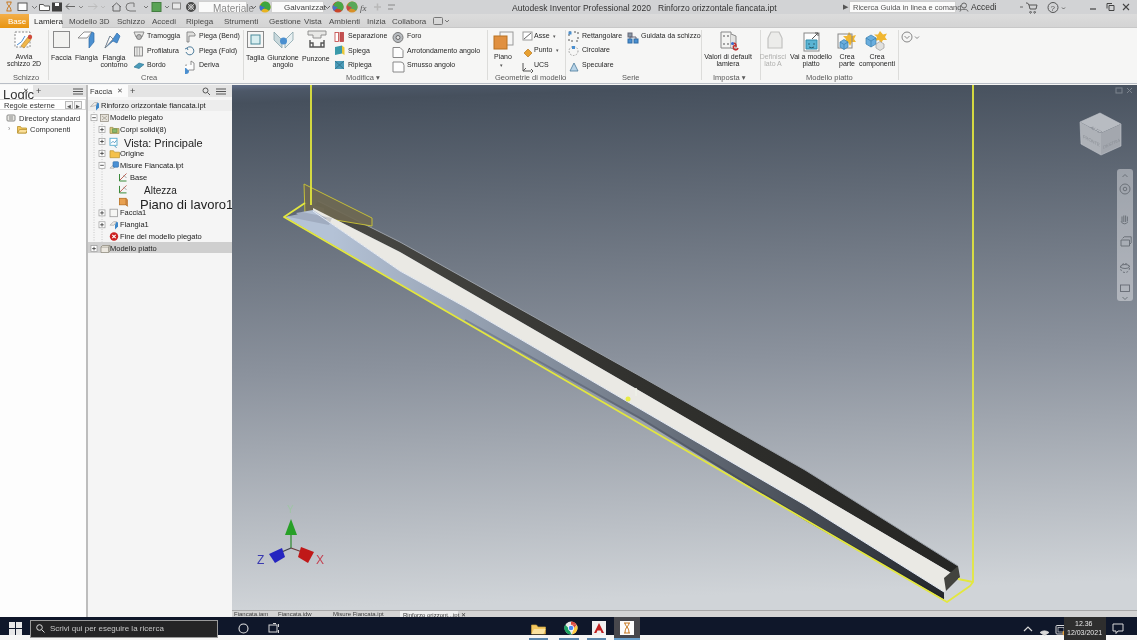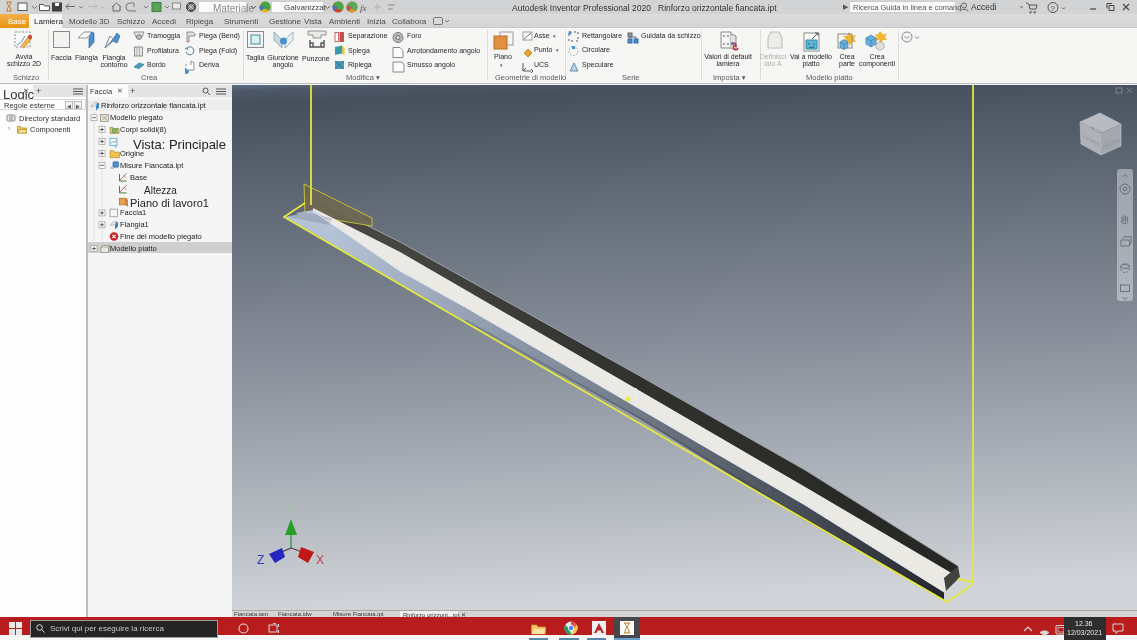--- a/index.html
+++ b/index.html
@@ -12,21 +12,21 @@
 #tabrow { position:absolute; left:0; top:14px; width:1137px; height:14px; background:linear-gradient(#dcdcdc,#d4d4d4); border-bottom:1px solid #c8c8c8;}
 .tabtxt { position:absolute; top:3px; font-size:8px; color:#4a4a4a; }
 #ribbon { position:absolute; left:0; top:28px; width:1137px; height:56px; background:#f6f6f5; border-bottom:1px solid #b9bec6; }
 .gsep { position:absolute; top:2px; width:1px; height:50px; background:#dcdcda; }
 .glabel { position:absolute; top:45px; font-size:7.5px; color:#5a5a5a; }
 .itext { position:absolute; font-size:7px; color:#262626; }
 .big { text-align:center; }
 
 #leftarea { position:absolute; left:0; top:85px; width:232px; height:532px; background:#fbfbfb; }
 
-#taskbar { position:absolute; left:0; top:617px; width:1137px; height:18px; background:#b91c1c; }
+#taskbar { position:absolute; left:0; top:617px; width:1137px; height:18px; background:#0f172a; }
 </style>
 </head>
 <body>
 <div id="page">
 
 <div id="titlebar">
   <svg class="abs" style="left:0;top:0" width="400" height="14" viewBox="0 0 400 14">
     <g stroke="#555" fill="none" stroke-width="1">
       <path d="M6.5,2 h5 M6.5,11 h5 M7,2 c0,4 4,4 4,9 M11,2 c0,4 -4,4 -4,9" stroke="#c87820"></path>
       <rect x="18" y="3" width="9" height="7.5" fill="#fdfdfd"></rect>
@@ -434,26 +434,26 @@
             <path d="M3.2,5.2 h3.6 M5,3.4 v3.6" stroke="#444" stroke-width="0.9"></path>
             <g transform="translate(11,0.6)">
               <path d="M1,3 h7.5 v5.5 h-7.5 z" fill="#ece8e0" stroke="#8a8578" stroke-width="0.7"></path>
               <path d="M1,3 l1.5,-1.5 h7.5 l-1.5,1.5 m1.5,-1.5 v5.5 l-1.5,1.5" fill="#d8d4c8" stroke="#8a8578" stroke-width="0.7"></path>
             </g>
           </g>
     </svg>
     <div class="t" style="left:13px;top:16.3px;font-size:7.5px;color:#222">Rinforzo orizzontale fiancata.ipt</div>
     <div class="t" style="left:22px;top:28.2px;font-size:7.5px;color:#222">Modello piegato</div>
     <div class="t" style="left:32px;top:40.1px;font-size:7.5px;color:#222">Corpi solidi(8)</div>
-    <div class="t" style="left:45px;top:52px;font-size:13px;color:#222">Vista: Principale</div>
+    <div class="t" style="left:36px;top:52px;font-size:11px;color:#222">Vista: Principale</div>
     <div class="t" style="left:32px;top:63.9px;font-size:7.5px;color:#222">Origine</div>
     <div class="t" style="left:32px;top:75.8px;font-size:7.5px;color:#222">Misure Fiancata.ipt</div>
     <div class="t" style="left:42px;top:87.7px;font-size:7.5px;color:#222">Base</div>
     <div class="t" style="left:56px;top:99.6px;font-size:10px;color:#222">Altezza</div>
-    <div class="t" style="left:42px;top:111.5px;font-size:11px;color:#222">Piano di lavoro1</div>
+    <div class="t" style="left:52px;top:111.5px;font-size:13px;color:#222">Piano di lavoro1</div>
     <div class="t" style="left:32px;top:123.4px;font-size:7.5px;color:#222">Faccia1</div>
     <div class="t" style="left:32px;top:135.3px;font-size:7.5px;color:#222">Flangia1</div>
     <div class="t" style="left:32px;top:147.2px;font-size:7.5px;color:#222">Fine del modello piegato</div>
     <div class="t" style="left:22px;top:159.1px;font-size:7.5px;color:#222">Modello piatto</div>
   </div>
 </div>
 
 <div id="viewport" class="abs" style="left:232px;top:85px;width:905px;height:525px">
 <svg width="905" height="525" viewBox="0 0 905 525">
   <defs>

